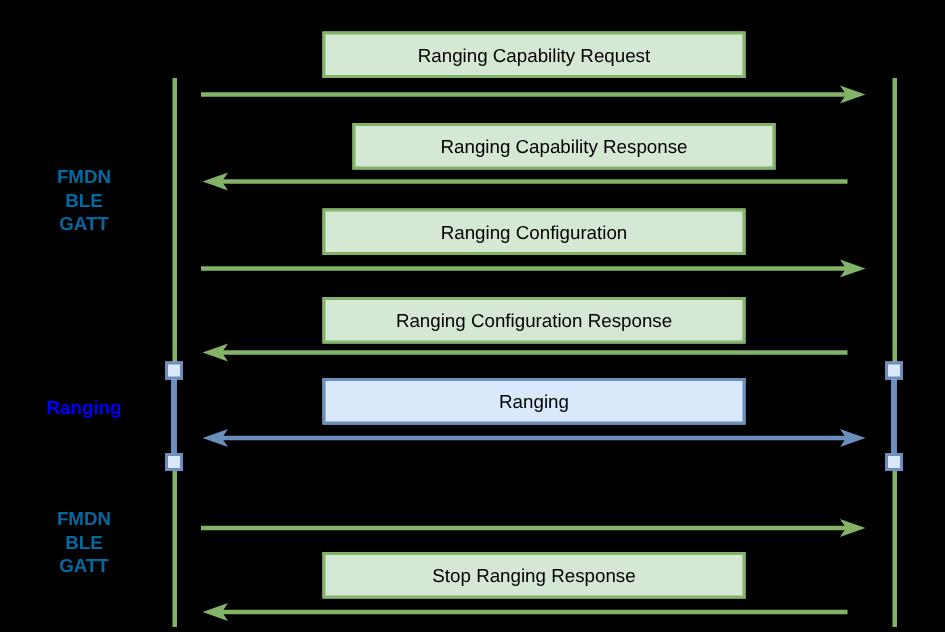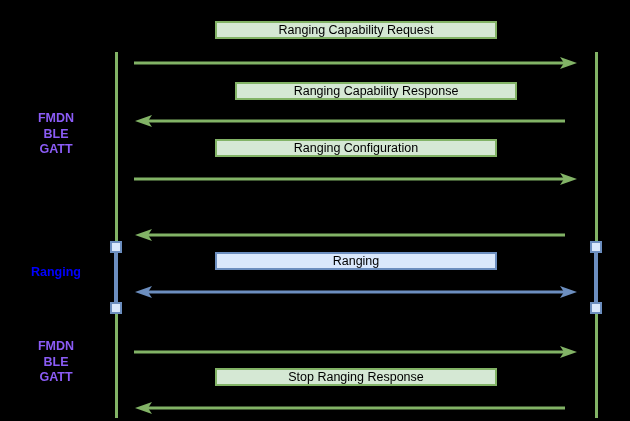--- a/index.html
+++ b/index.html
@@ -41,21 +41,21 @@
   }
   .sq-left  { left: 110px; }
   .sq-right { left: 590px; }
   .sq-top   { top: 241px; }
   .sq-bot   { top: 302px; }
 
   .msg-box {
     position: absolute;
     left: 215px;
     width: 282px;
-    height: 18px;
+    height: 31px;
     box-sizing: border-box;
     border: 2px solid #82b366;
     background: #d5e8d4;
     color: #000;
     font-size: 12.5px;
     display: flex;
     align-items: center;
     justify-content: center;
     text-align: center;
   }
@@ -71,21 +71,21 @@
   }
   .phase-label {
     position: absolute;
     left: 10px;
     width: 92px;
     text-align: center;
     font-weight: bold;
     font-size: 12.5px;
     line-height: 15.5px;
   }
-  .phase-label.green { color: #8b5cf6; text-align: center; }
+  .phase-label.green { color: #0369a1; text-align: center; }
   .phase-label.blue  { color: #0000ff; }
   .phase-label div { white-space: nowrap; }
 </style>
 </head>
 <body>
 
 <div class="canvas">
 
   <div class="lifeline left"></div>
   <div class="lifeline right"></div>
@@ -121,20 +121,23 @@
   </svg>
 
   <div class="msg-box" style="top:139px;align-items:center;">
     <span>Ranging Configuration</span>
   </div>
   <svg class="arrow" style="top:172px;" viewBox="0 0 444 14">
     <line x1="0" y1="7" x2="430" y2="7" stroke="#82b366" stroke-width="3"></line>
     <polygon points="443,7 426,1 430,7 426,13" fill="#82b366"></polygon>
   </svg>
 
+  <div class="msg-box" style="top:198px;">
+    <span>Ranging Configuration Response</span>
+  </div>
   <svg class="arrow" style="top:228px;" viewBox="0 0 444 14">
     <line x1="14" y1="7" x2="431" y2="7" stroke="#82b366" stroke-width="3"></line>
     <polygon points="1,7 18,1 14,7 18,13" fill="#82b366"></polygon>
   </svg>
 
   <div class="activation-line left"></div>
   <div class="activation-line right"></div>
   <div class="activation-square sq-left sq-top"></div>
   <div class="activation-square sq-left sq-bot"></div>
   <div class="activation-square sq-right sq-top"></div>

